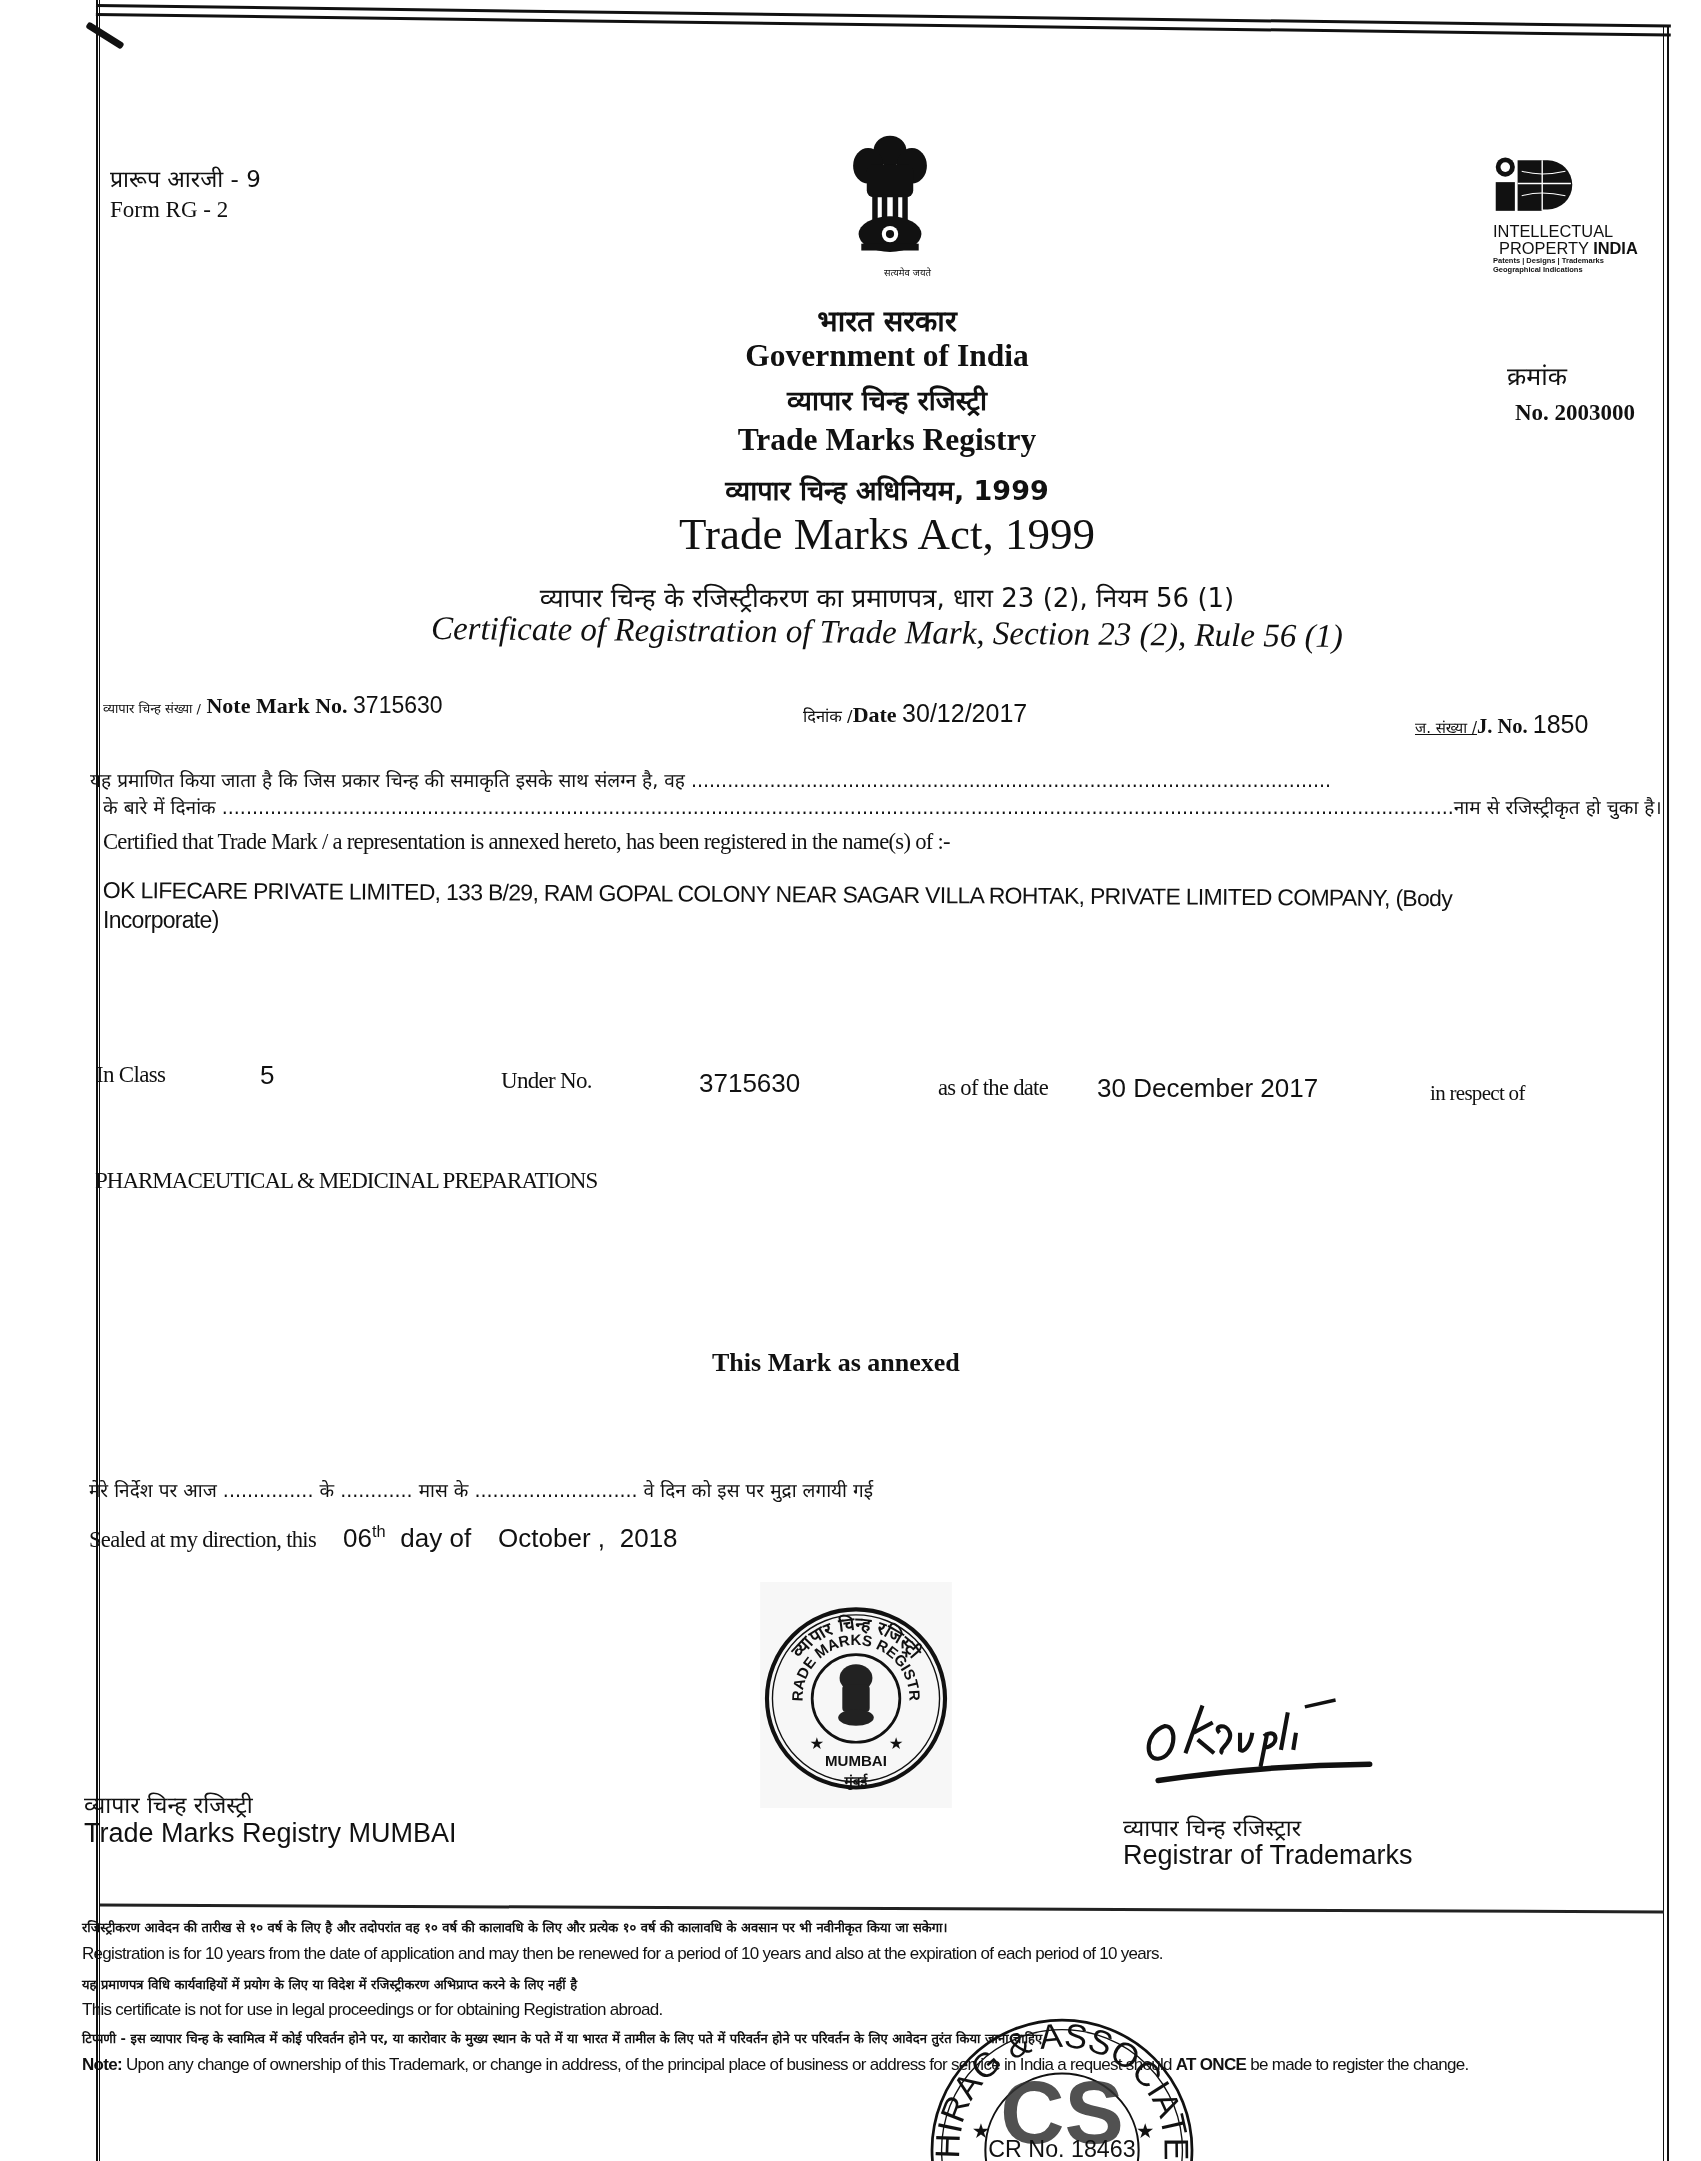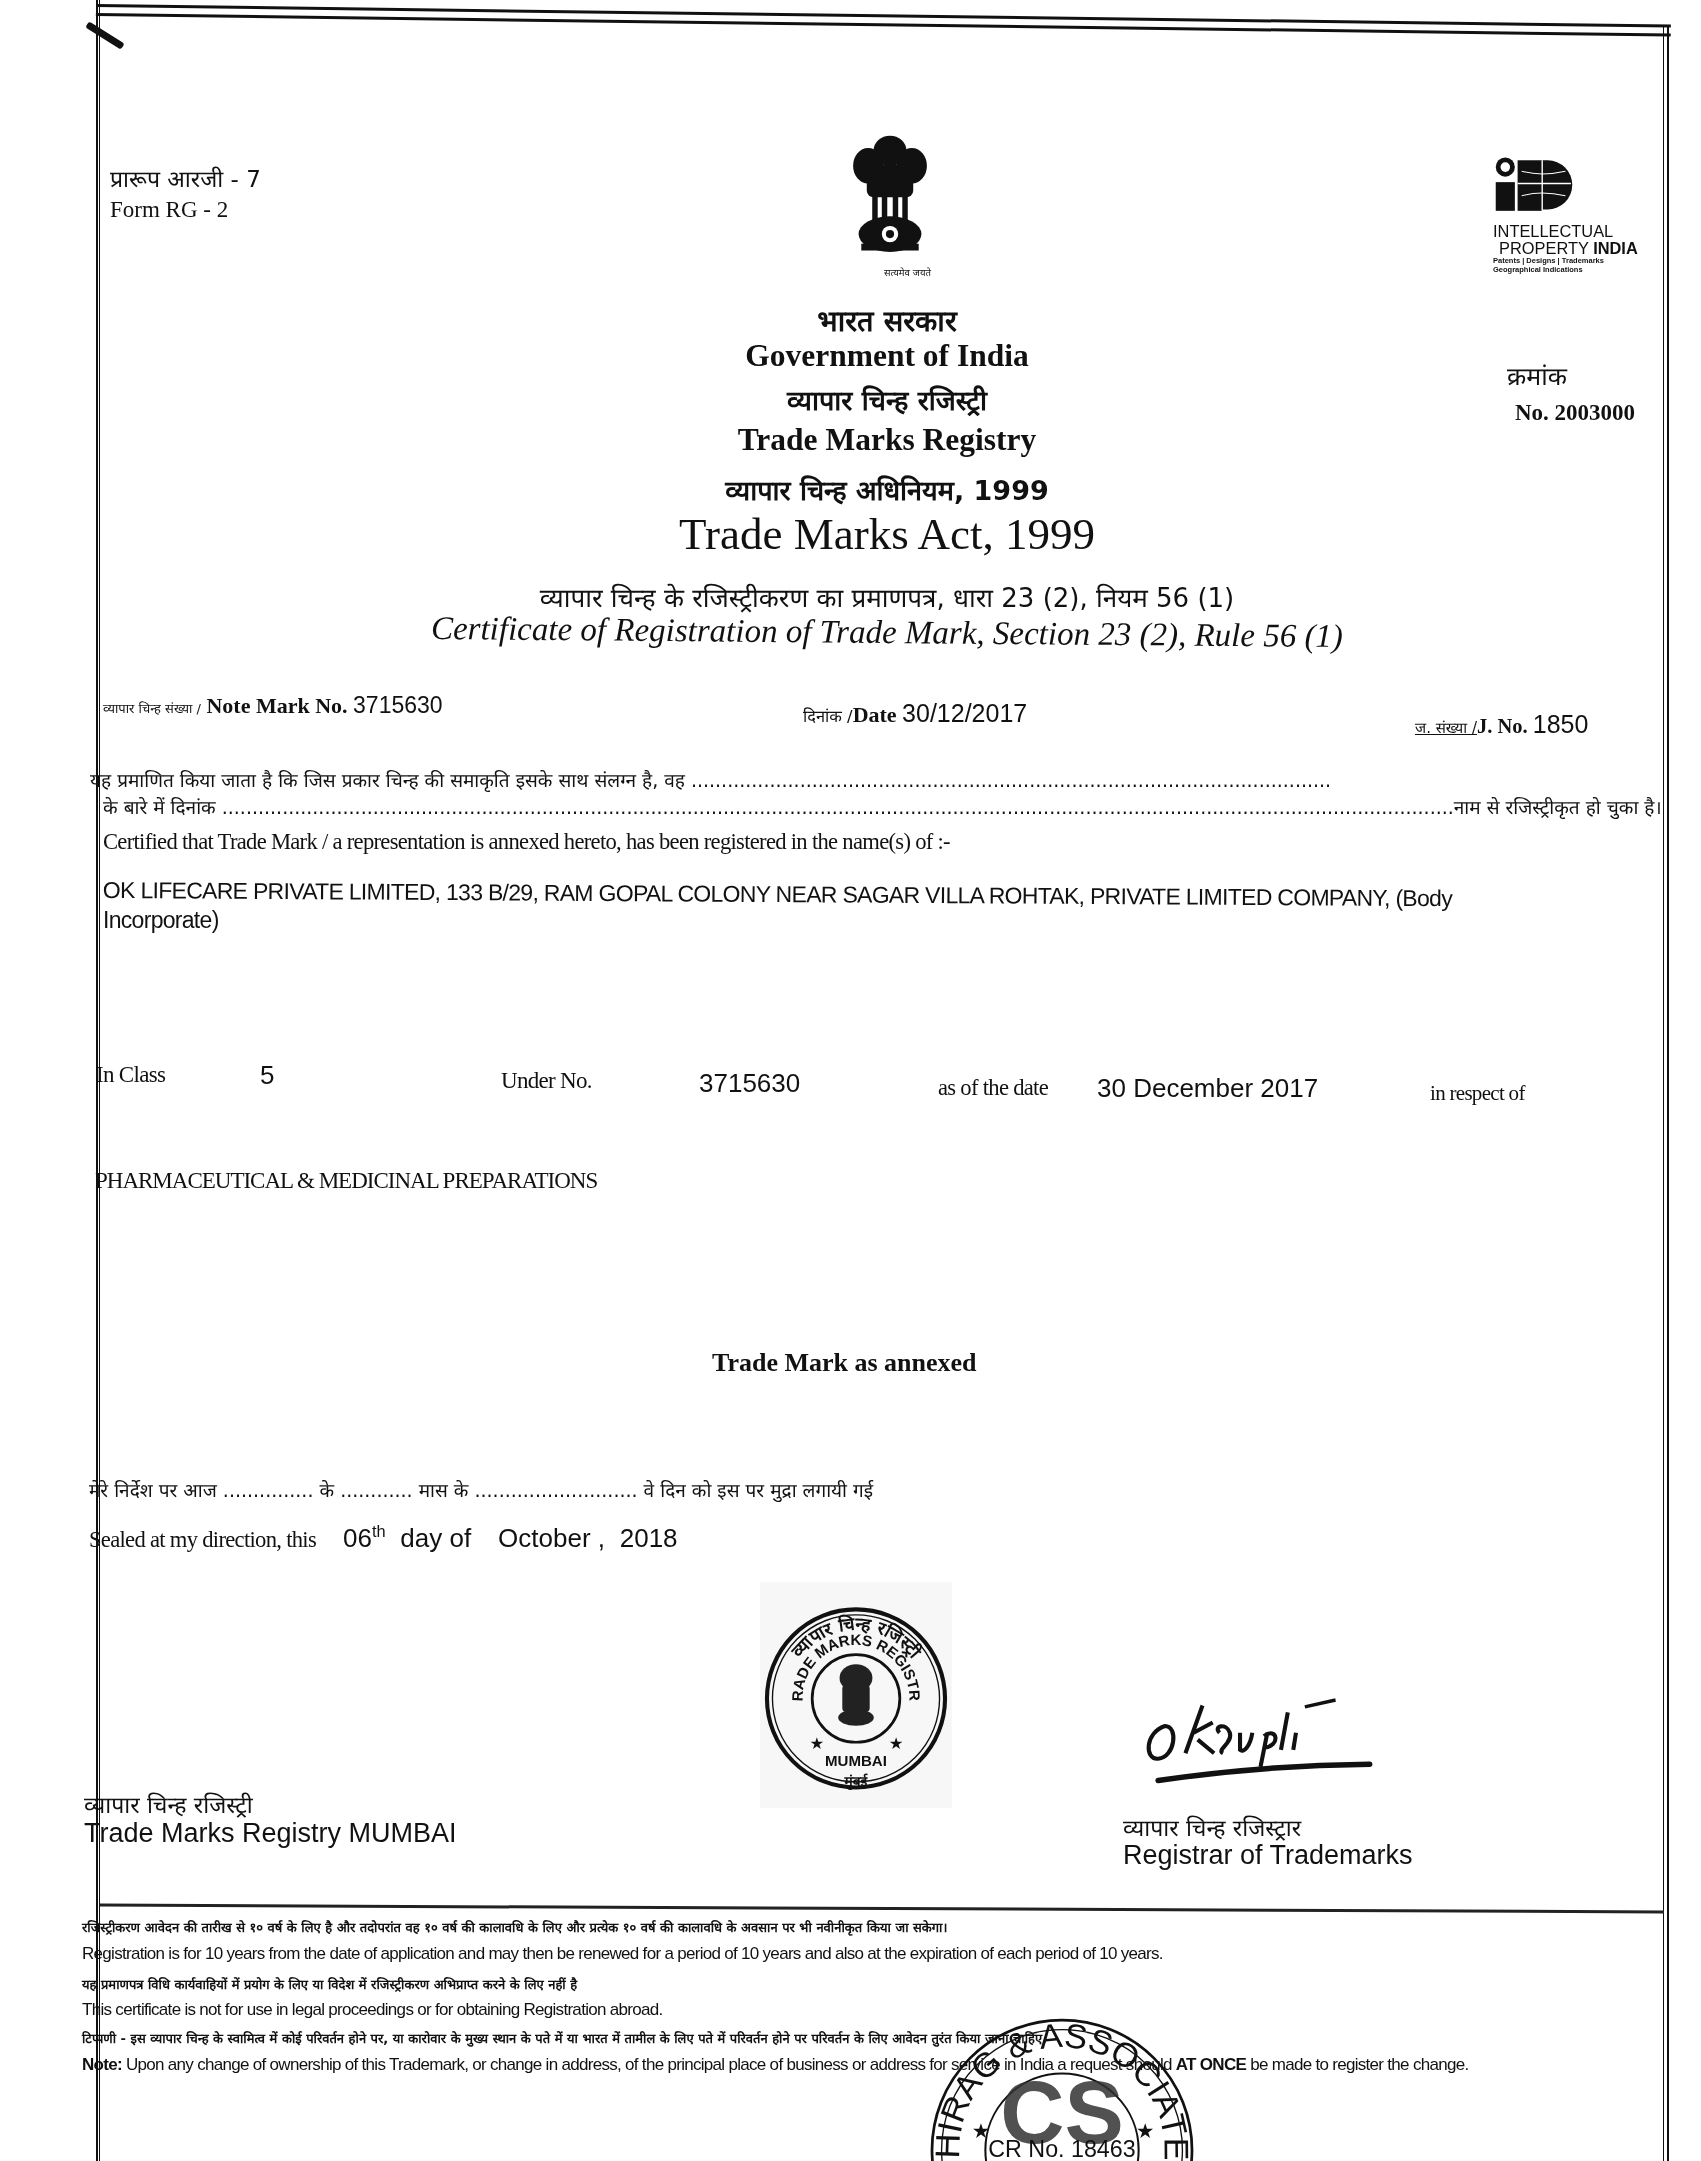--- a/index.html
+++ b/index.html
@@ -26,21 +26,21 @@
   .stamp { position: absolute; }
 </style>
 </head>
 <body>
 
 <div class="frame-top"></div>
 <div class="frame-left"></div>
 <div class="frame-right"></div>
 <div class="pen-mark"></div>
 
-<div class="abs deva" style="left:110px; top:162px; font-size:23px;">प्रारूप आरजी - 7</div>
+<div class="abs deva" style="left:110px; top:162px; font-size:23px;">प्रारूप आरजी - 9</div>
 <div class="abs serif" style="left:110px; top:197px; font-size:23px;">Form RG - 2</div>
 
 <svg class="emblem" viewBox="0 0 120 230">
   <g fill="#111">
     <ellipse cx="60" cy="40" rx="24" ry="22"></ellipse>
     <ellipse cx="28" cy="62" rx="22" ry="26"></ellipse>
     <ellipse cx="92" cy="62" rx="22" ry="26"></ellipse>
     <rect x="26" y="60" width="68" height="48" rx="10"></rect>
     <rect x="34" y="104" width="8" height="42"></rect>
     <rect x="48" y="104" width="8" height="42"></rect>
@@ -116,21 +116,21 @@
 <div class="abs serif" style="left:96px; top:1062px; font-size:23px; letter-spacing:-0.7px;">In Class</div>
 <div class="abs sans" style="left:260px; top:1060px; font-size:26px;">5</div>
 <div class="abs serif" style="left:501px; top:1068px; font-size:23px; letter-spacing:-0.7px;">Under No.</div>
 <div class="abs sans" style="left:699px; top:1068px; font-size:26px;">3715630</div>
 <div class="abs serif" style="left:938px; top:1075px; font-size:22.6px; letter-spacing:-0.7px;">as of the date</div>
 <div class="abs sans" style="left:1097px; top:1073px; font-size:26px;">30 December 2017</div>
 <div class="abs serif" style="left:1430px; top:1081px; font-size:21px; letter-spacing:-0.7px;">in respect of</div>
 
 <div class="abs serif" style="left:95px; top:1168px; font-size:23px; letter-spacing:-1px;">PHARMACEUTICAL &amp; MEDICINAL PREPARATIONS</div>
 
-<div class="abs serif" style="left:712px; top:1348px; font-size:26px; font-weight:bold;">Trade Mark as annexed</div>
+<div class="abs serif" style="left:712px; top:1348px; font-size:26px; font-weight:bold;">This Mark as annexed</div>
 
 <div class="abs deva" style="left:89px; top:1477px; font-size:19px;">
   <span>मेरे निर्देश पर आज</span>
   <span>...............</span>
   <span>के</span>
   <span>............</span>
   <span>मास के</span>
   <span>...........................</span>
   <span>वे दिन को इस पर मुद्रा लगायी गई</span>
 </div>

